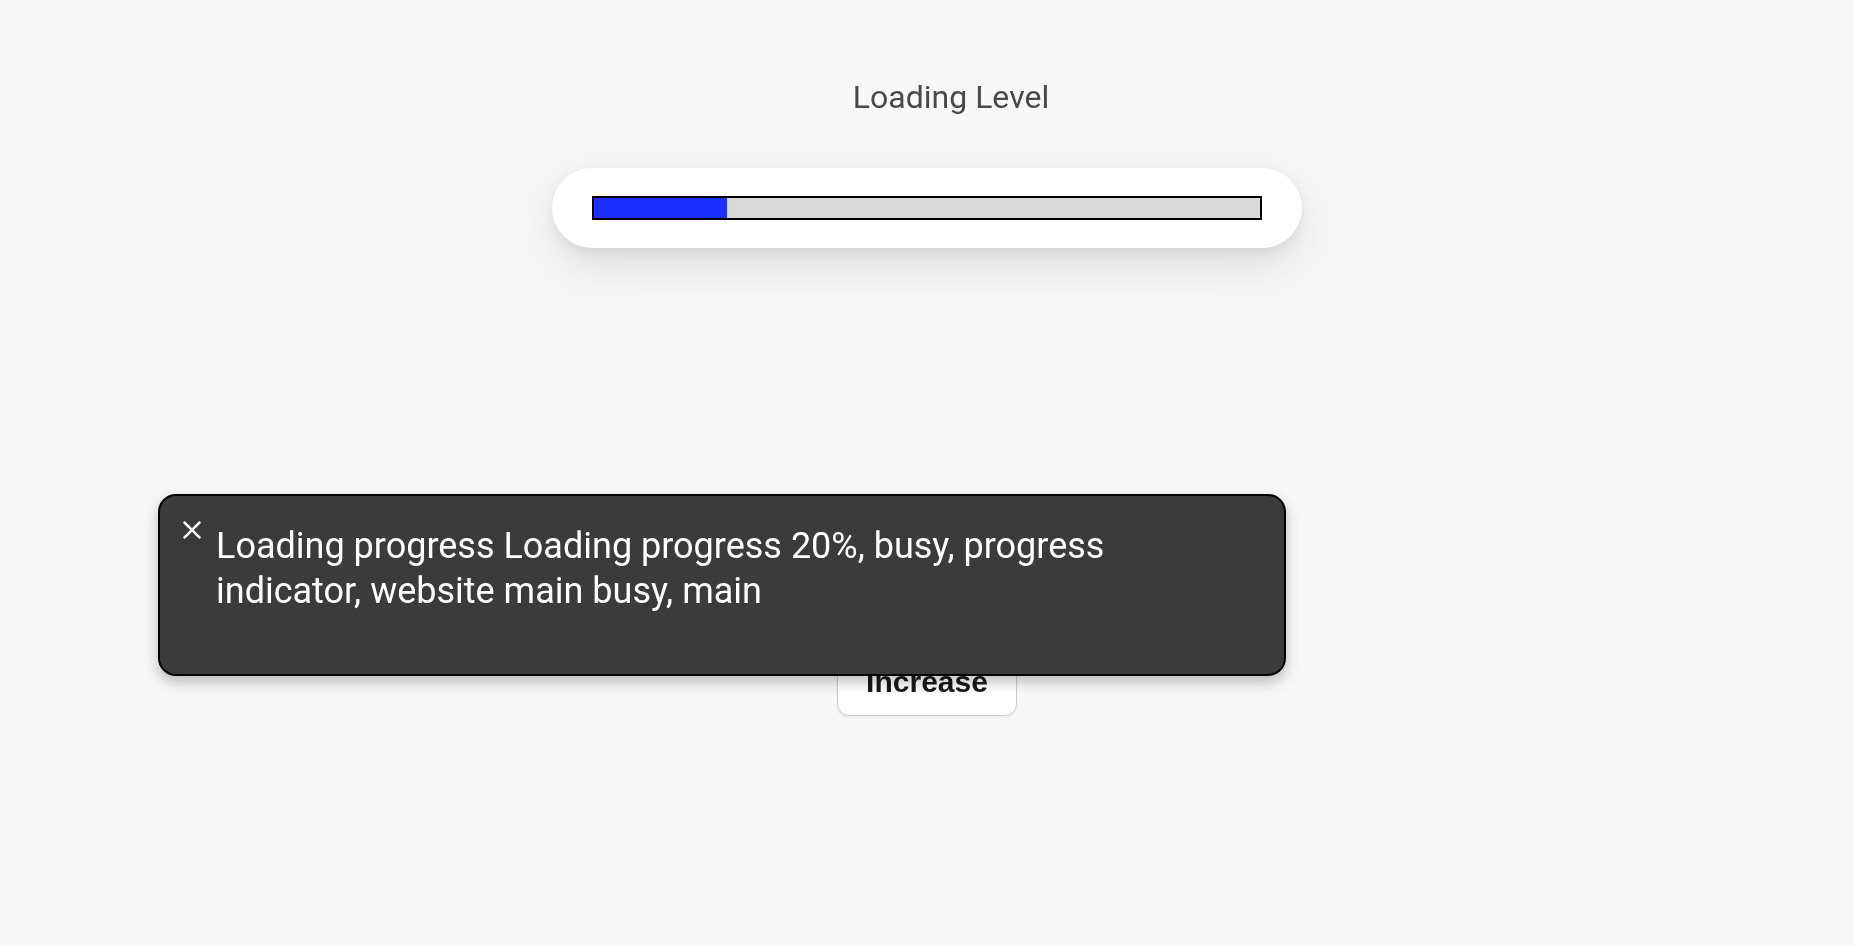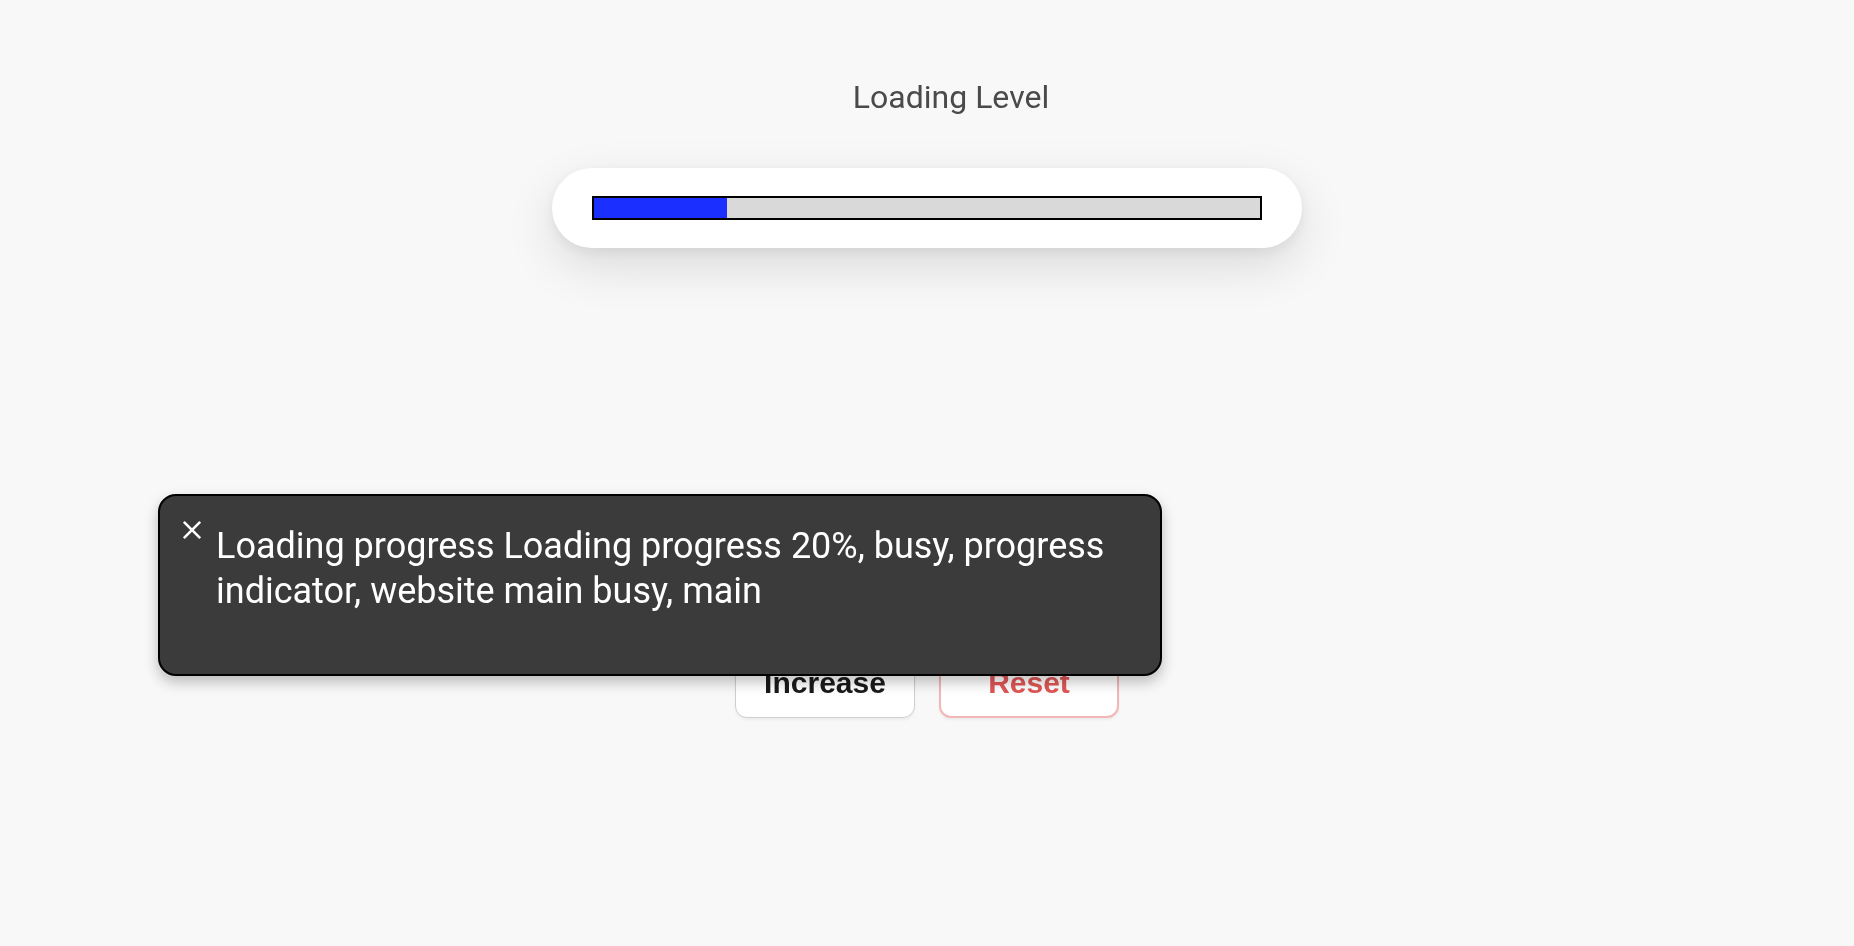--- a/index.html
+++ b/index.html
@@ -68,21 +68,21 @@
     .btn-complete { color: #1b4bff; }
     .btn-reset {
       color: #e05656;
       border: 2px solid #f3b6b6;
       background: #fff;
     }
     .tooltip {
       position: absolute;
       top: 494px;
       left: 158px;
-      width: 1004px;
+      width: 1128px;
       background: #3b3b3b;
       color: #ffffff;
       border: 2px solid #000;
       border-radius: 18px;
       padding: 24px 36px 60px 56px;
       font-size: 36px;
       line-height: 1.25;
       box-shadow: 0 6px 14px rgba(0,0,0,0.25);
       z-index: 50;
     }
@@ -113,21 +113,20 @@
 <h1 class="page-title">Loading Level</h1>
 
 <div class="progress-card">
   <div class="progress-bar-outer">
     <div class="progress-bar-inner" style="width:20%"></div>
   </div>
 </div>
 
 <div class="button-row">
   <button class="btn btn-increase">Increase</button>
-  <button class="btn btn-reset">Reset</button>
 </div>
 
 <div class="tooltip">
   <div class="tooltip-close">
     <svg viewBox="0 0 24 24" fill="none">
       <line x1="5" y1="5" x2="19" y2="19"></line>
       <line x1="19" y1="5" x2="5" y2="19"></line>
     </svg>
   </div>
   <span class="tooltip-text">Loading progress Loading progress 20%, busy, progress indicator, website main busy, main</span>

